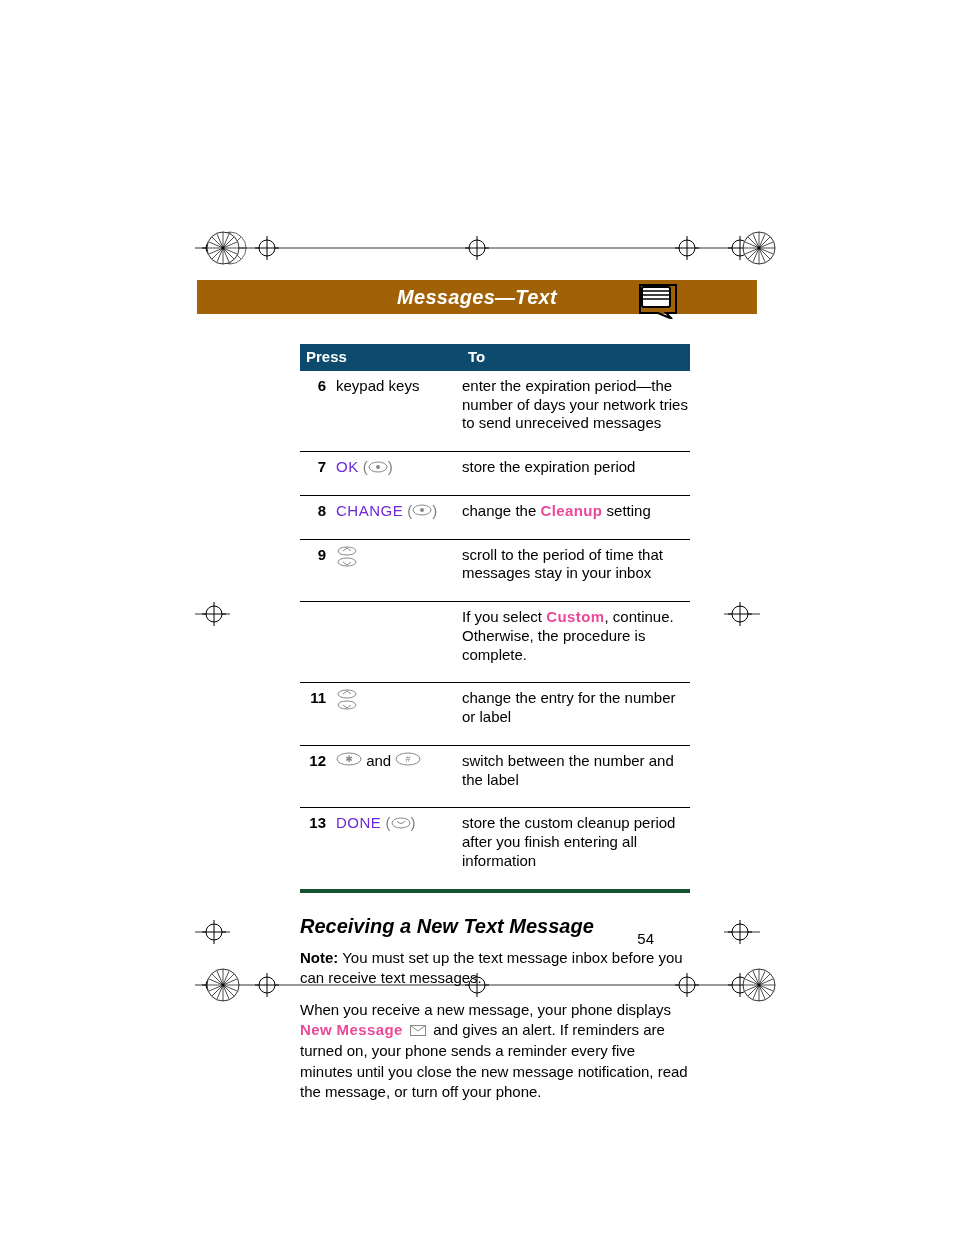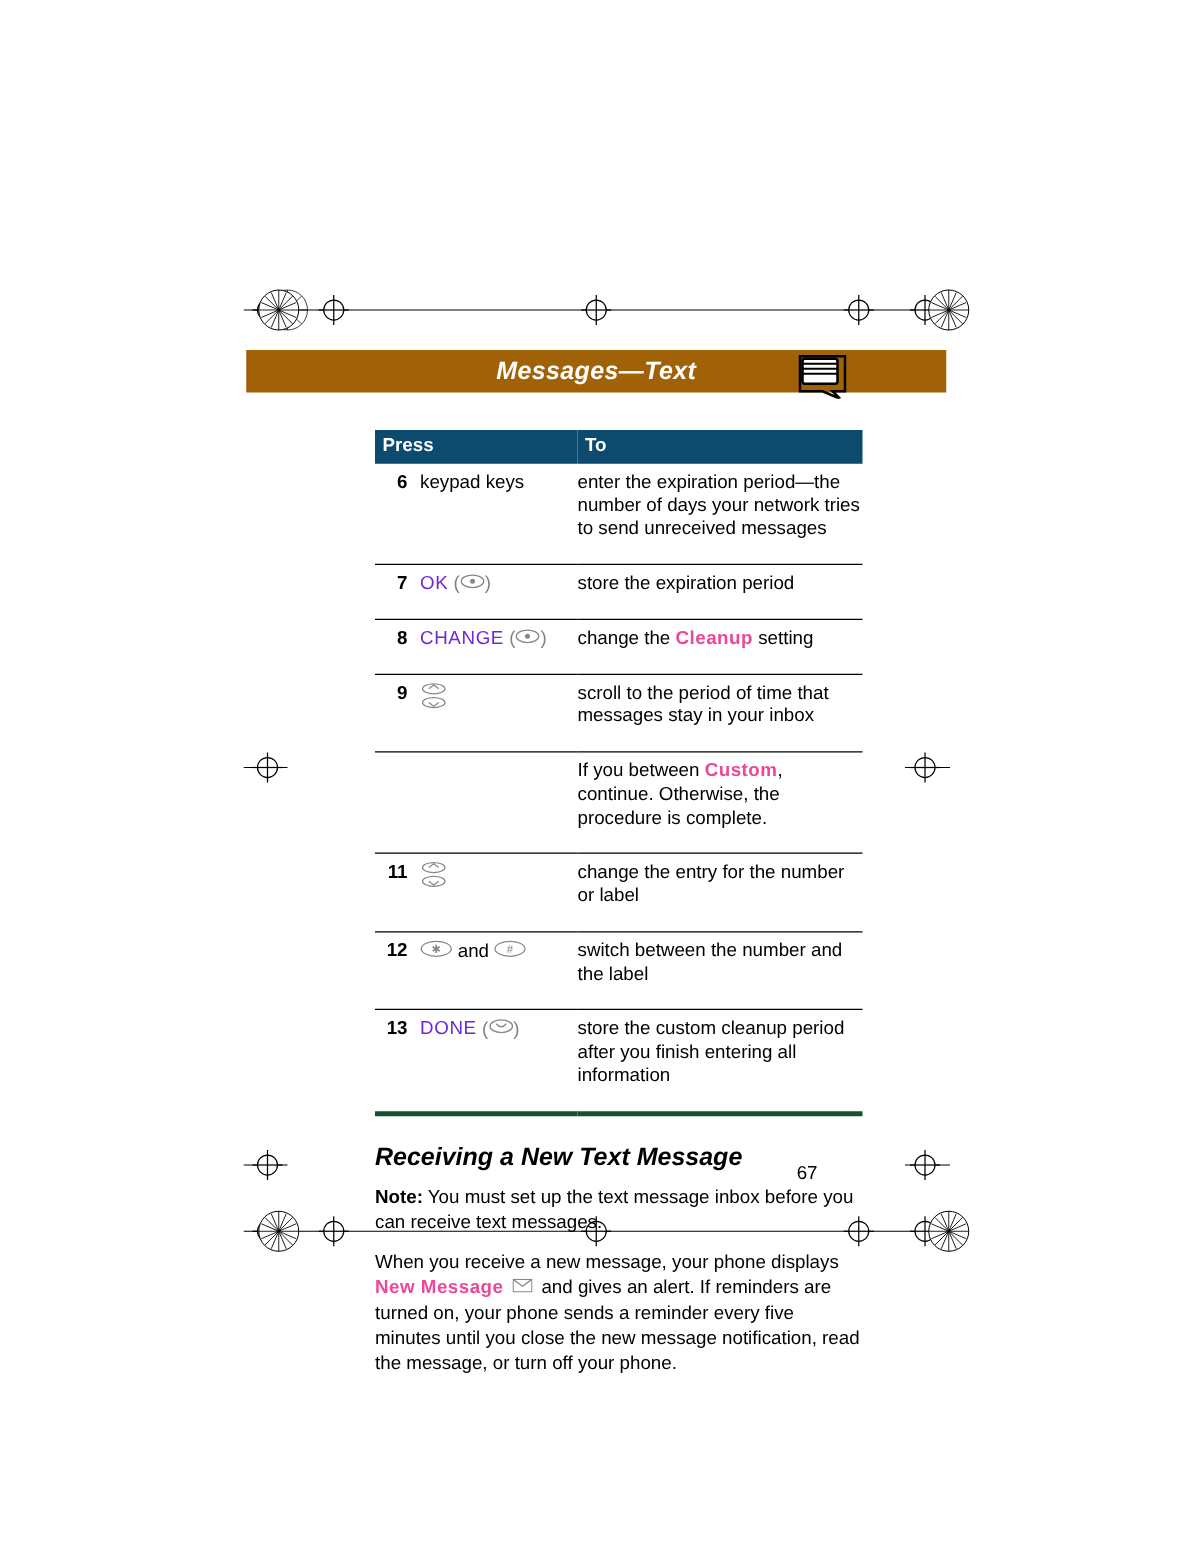--- a/index.html
+++ b/index.html
@@ -264,21 +264,21 @@
                 </svg>
         </span>
       </td>
       <td class="desc">scroll to the period of time that messages stay in your inbox</td>
     </tr>
 
     <tr class="sep">
       <td></td>
             <td></td>
       <td class="desc">
-        <span>If you between </span><span class="screenfont">Custom</span><span>, continue. Otherwise, the procedure is complete.</span>
+        <span>If you select </span><span class="screenfont">Custom</span><span>, continue. Otherwise, the procedure is complete.</span>
       </td>
     </tr>
 
     <tr class="sep">
       <td class="num">11</td>
       <td class="press">
         <span class="scroll-icon">
           <svg width="22" height="22">
                   <ellipse cx="11" cy="5" rx="9" ry="4" fill="none" stroke="#888"></ellipse>
                   <path d="M7 5 L11 2 L15 5" fill="none" stroke="#888"></path>
@@ -329,15 +329,15 @@
   <div class="body">
     <span>When you receive a new message, your phone displays </span><span class="screenfont">New Message</span>
     <span class="envelope"><svg width="16" height="11">
             <rect x="0.5" y="0.5" width="15" height="10" fill="none" stroke="#888"></rect>
             <path d="M0.5 0.5 L8 6 L15.5 0.5" fill="none" stroke="#888"></path>
           </svg></span>
     <span> and gives an alert. If reminders are turned on, your phone sends a reminder every five minutes until you close the new message notification, read the message, or turn off your phone.</span>
   </div>
 </div>
 
-<div class="pagenum">67</div>
+<div class="pagenum">54</div>
 
 </div>
 
 </body></html>

